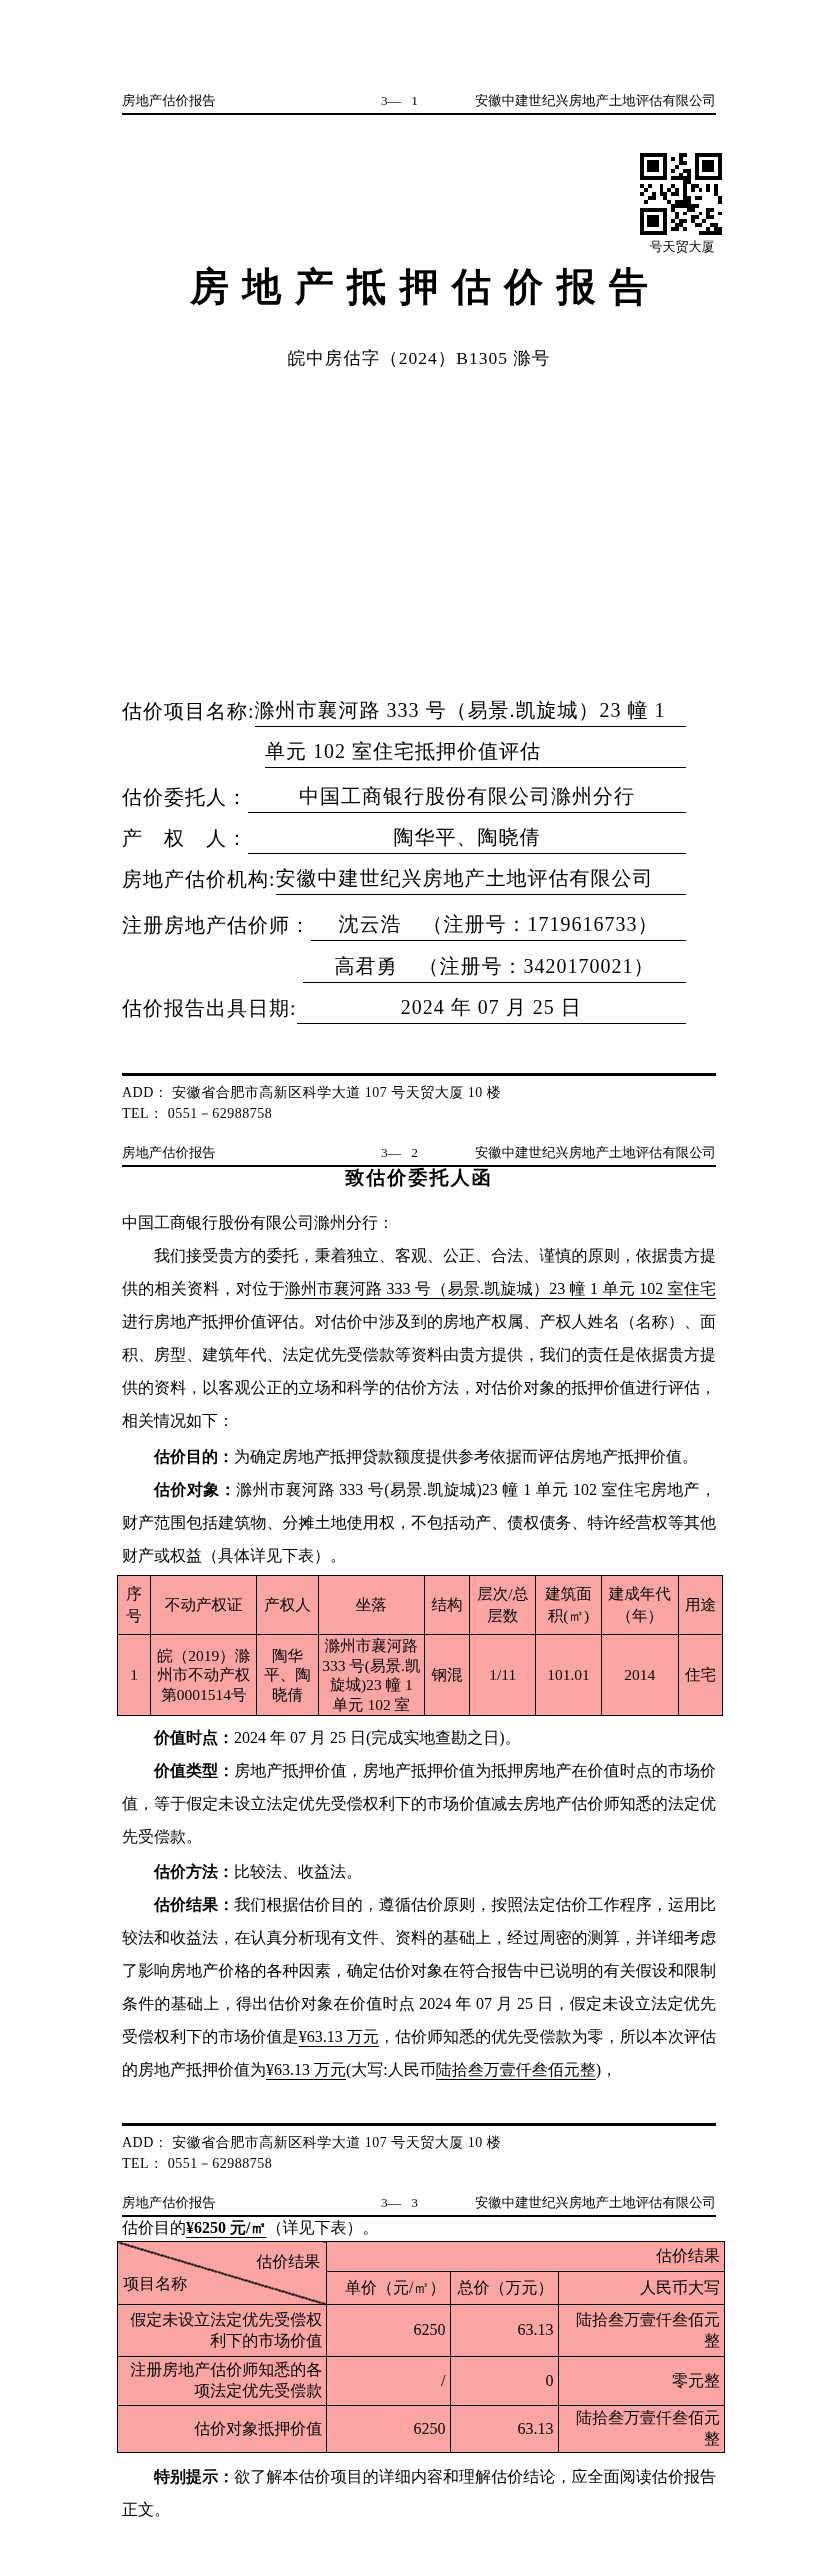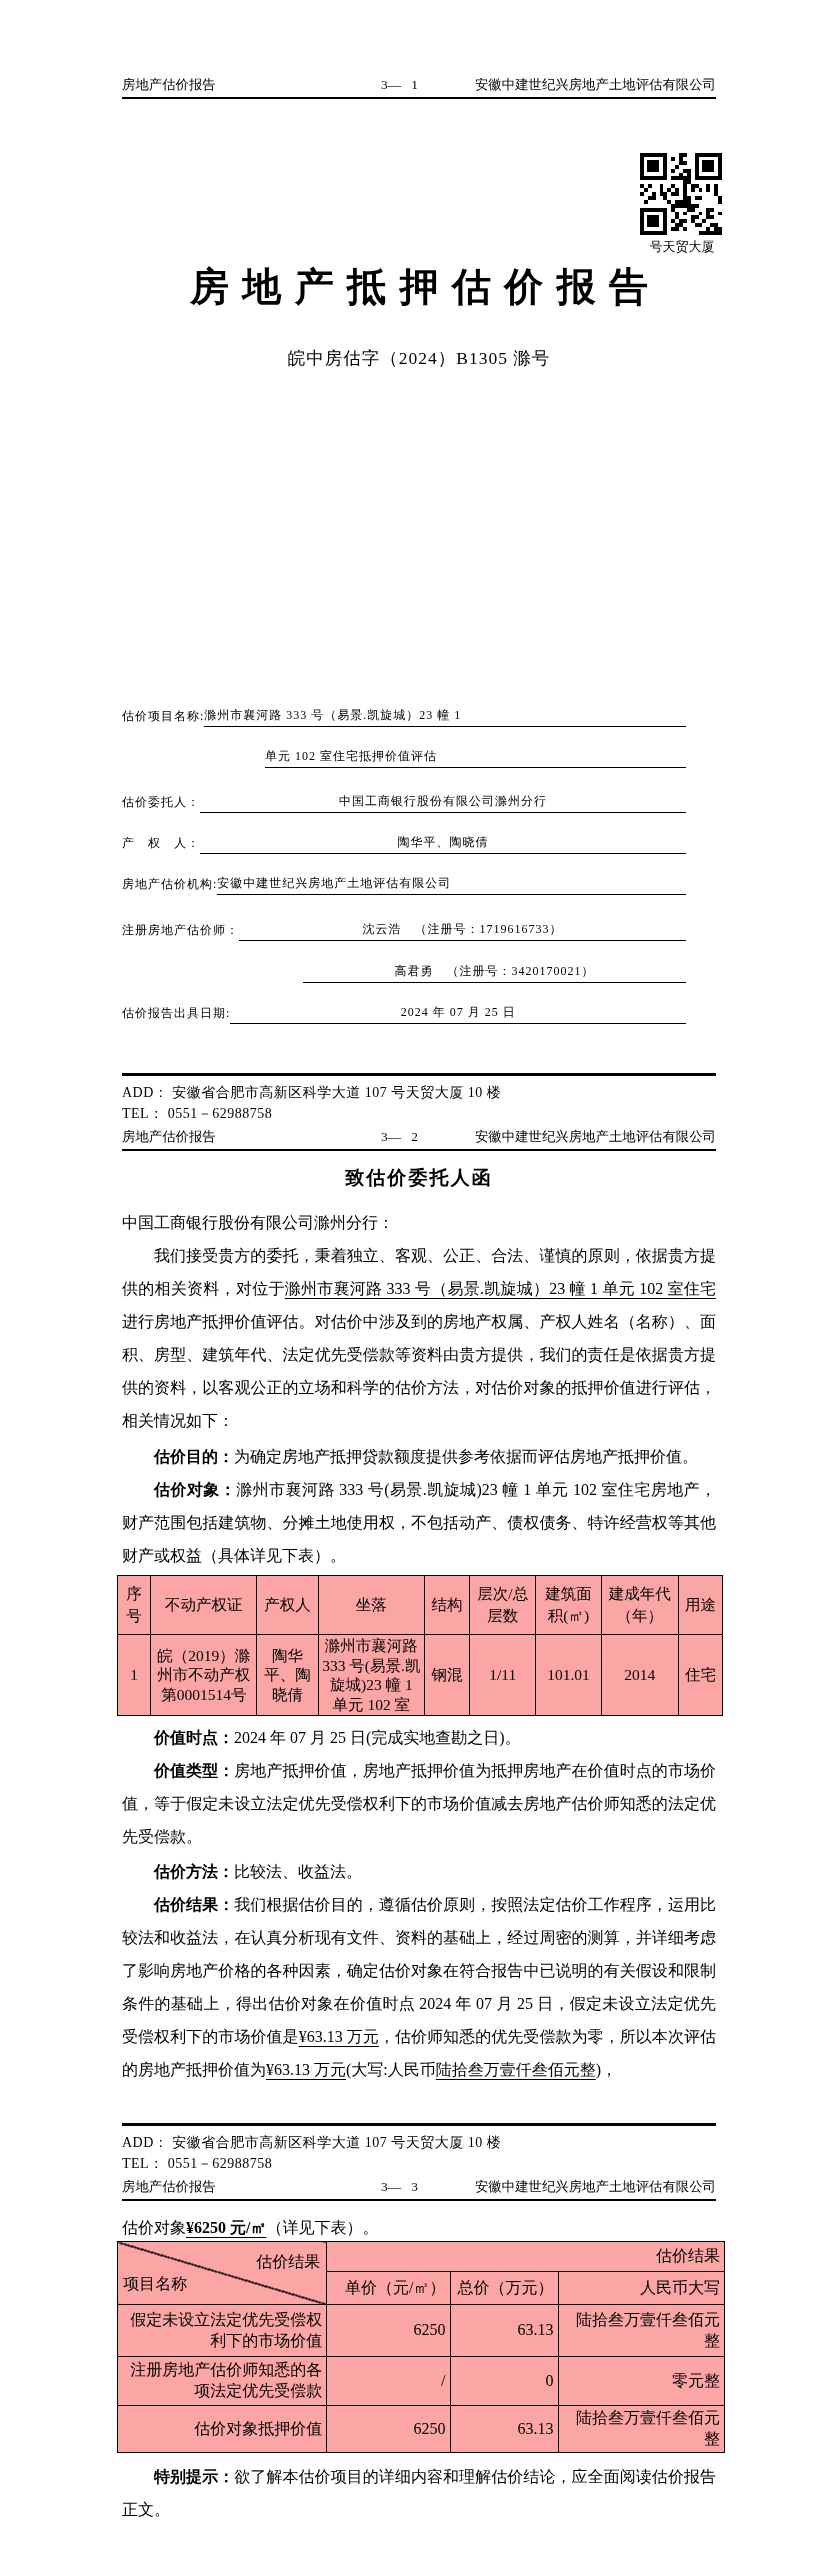--- a/index.html
+++ b/index.html
@@ -7,21 +7,21 @@
   body {
     width:818px; height:3300px; position:relative;
     font-family:"Liberation Serif","DejaVu Serif",serif;
     color:#000;
   }
 
   
   .hdr {
     position:absolute; left:122px; width:594px;
     font-size:13.4px; line-height:15.5px;
-    border-bottom:2.1px solid #000; padding-bottom:4.1px;
+    border-bottom:2.1px solid #000; padding-bottom:4.1px;margin-top:16px;
   }
   .hdr .h-left { position:absolute; left:0; }
   .hdr .h-center { position:absolute; left:259px; white-space:pre; }
   .hdr .h-right { position:absolute; right:0; }
   .hdr .spacer { visibility:hidden; }
 
   
   .foot {
     position:absolute; left:122px; width:594px;
     border-top:3.1px solid #000; padding-top:7.2px;
@@ -45,21 +45,21 @@
   }
   .docno {
     position:absolute; left:122px; top:346px; width:594px;
     text-align:center; font-size:17.5px; letter-spacing:1px;
   }
 
   
   .frow {
     position:absolute; left:122px; width:594px; height:27px;
     display:flex; align-items:flex-end;
-    font-size:12px; letter-spacing:1px; white-space:pre;
+    font-size:20px; letter-spacing:1px; white-space:pre;
   }
   .flabel { flex:none; padding-bottom:2.1px; }
   .fval {
     flex:1; border-bottom:1.5px solid #000; margin-right:30px;
     text-align:center; padding-bottom:2.1px; white-space:pre; overflow:visible;
   }
   .fval.left { text-align:left; }
   .frow.cont { padding-left:143px; }
   .frow.cont2 { padding-left:181px; }
 
@@ -660,21 +660,21 @@
   <div>TEL： 0551－62988758</div>
 </div>
 
 <div class="hdr" style="top:2179px">
   <span class="h-left">房地产估价报告</span>
   <span class="h-center">3—   3</span>
   <span class="h-right">安徽中建世纪兴房地产土地评估有限公司</span>
   <span class="spacer">&nbsp;</span>
 </div>
 
-<div class="para noindent" style="top:2215px; line-height:26px"><span>估价对象</span><span class="seg-b seg-u">¥6250 元/㎡</span><span>（详见下表）。</span></div>
+<div class="para noindent" style="top:2215px; line-height:26px"><span>估价目的</span><span class="seg-b seg-u">¥6250 元/㎡</span><span>（详见下表）。</span></div>
 
 <table class="t2">
   <colgroup>
     <col style="width:209px">
       <col style="width:123px">
       <col style="width:108px">
       <col style="width:166px">
   </colgroup>
   <tbody>
       <tr class="r-gh">

